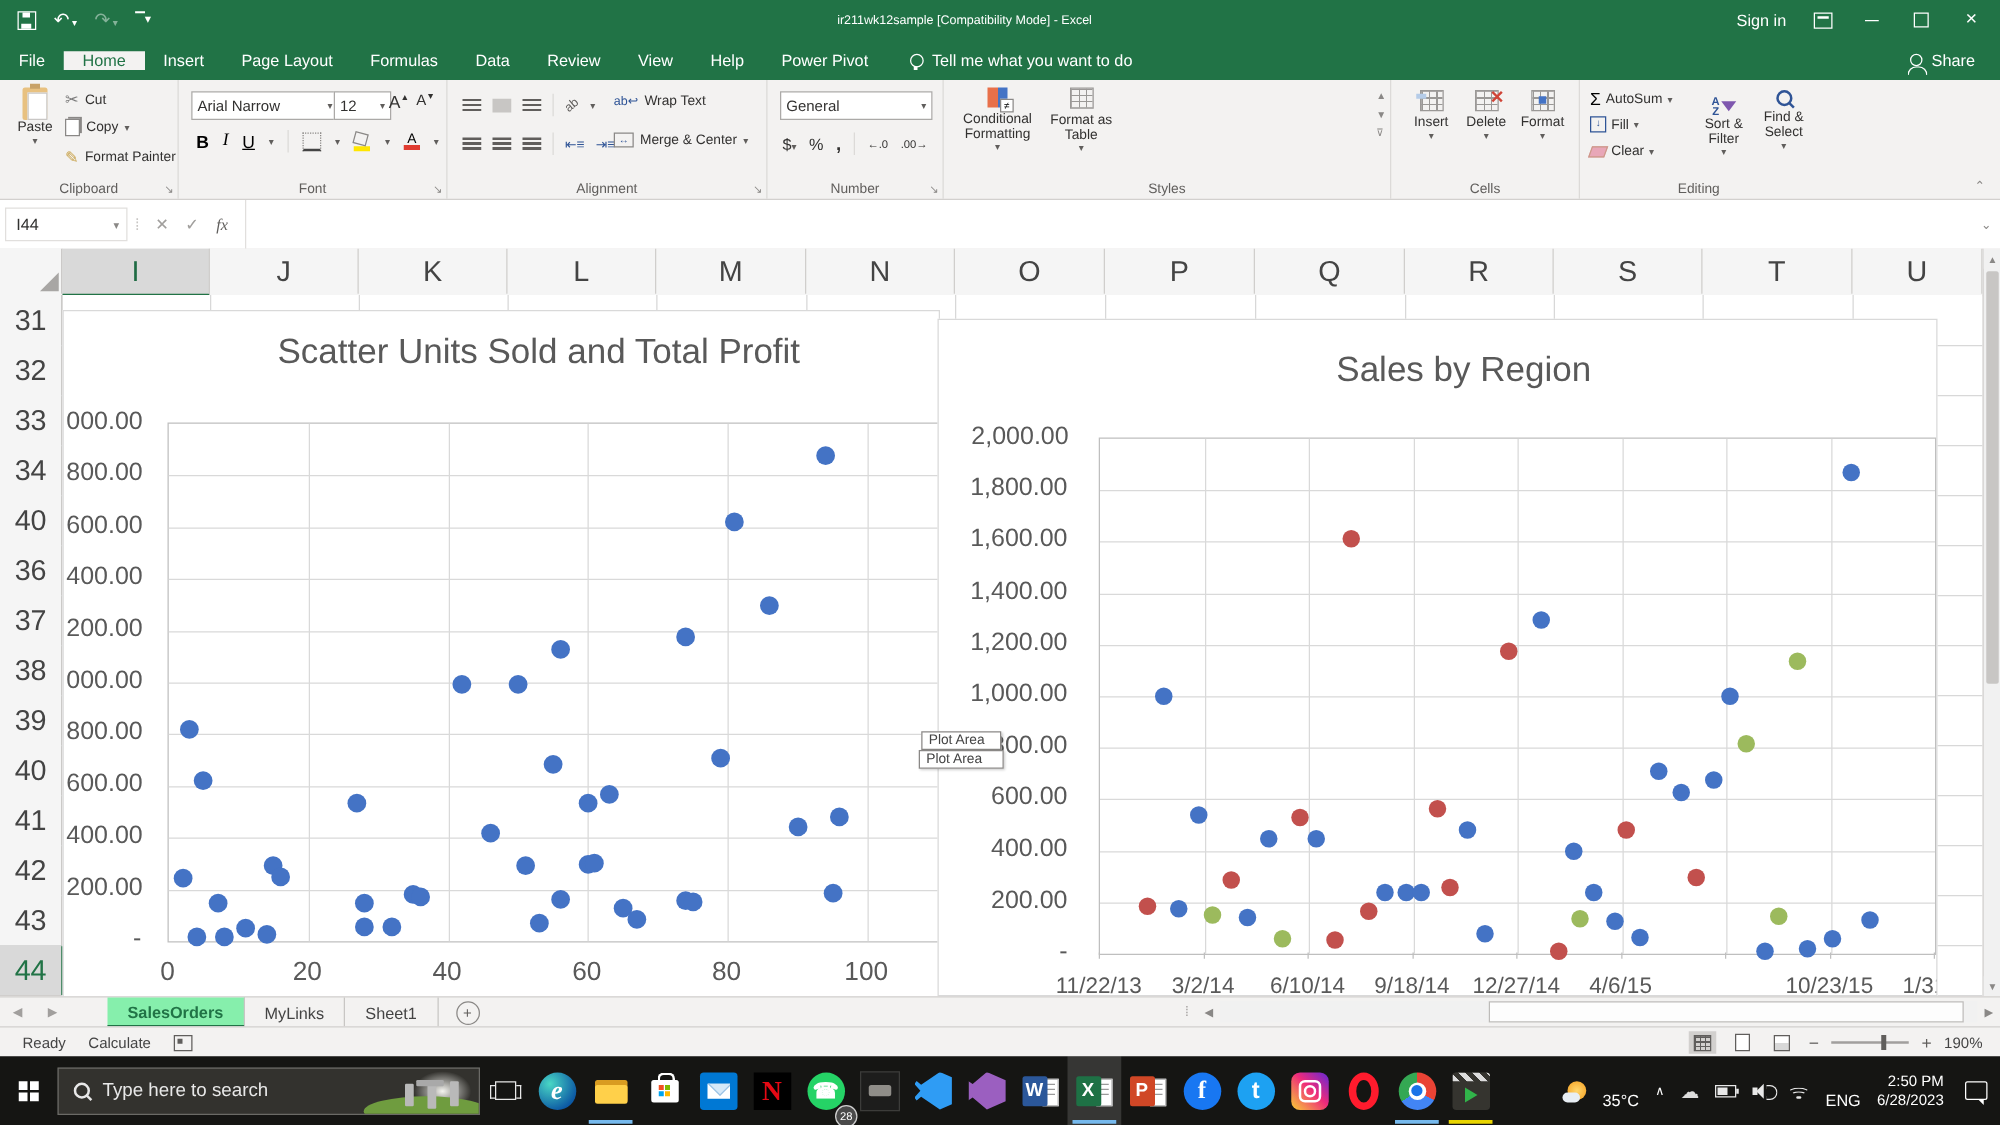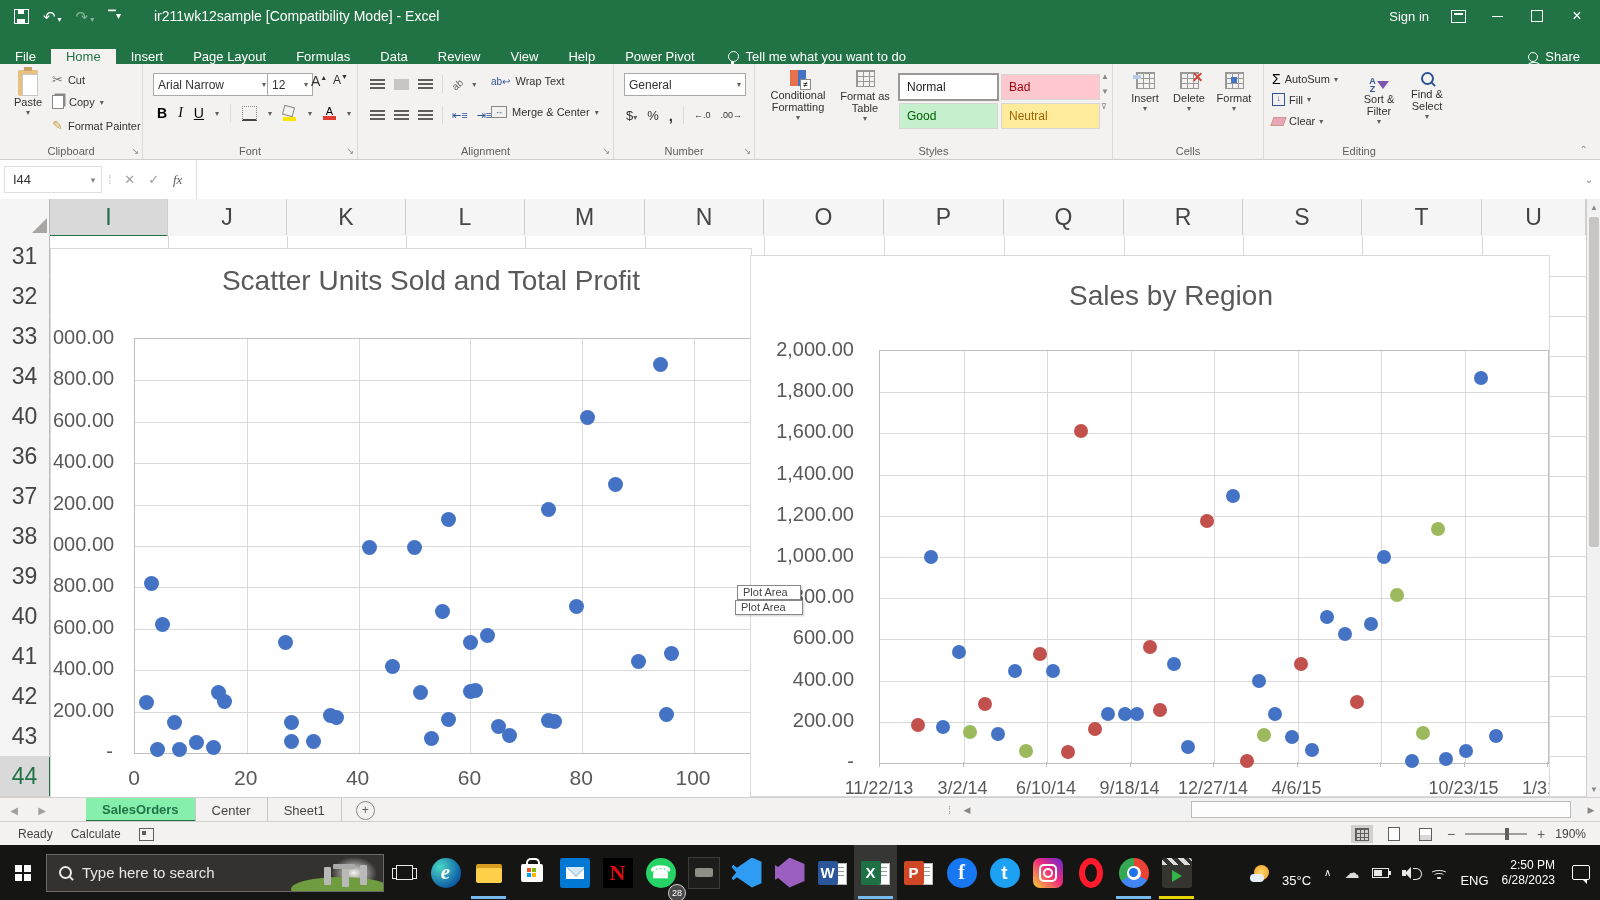--- a/index.html
+++ b/index.html
@@ -9,30 +9,30 @@
   
   #titlebar{top:0;left:0;width:1600px;height:32px;background:#217346;color:#fff;
             display:flex;align-items:center;}
   .qat{display:flex;align-items:center;gap:14px;margin-left:14px;width:140px;}
   .qat .ic{color:#fff;font-size:15px;line-height:1;}
   .qat .dim{opacity:.45;}
   .mini-caret{font-size:8px;margin-left:2px;}
   .floppy{width:13px;height:13px;border:1.5px solid #fff;position:relative;}
   .floppy:before{content:"";position:absolute;top:0;left:3px;width:6px;height:4px;background:#fff;}
   .floppy:after{content:"";position:absolute;bottom:0;left:2px;width:8px;height:4px;background:#fff;}
-  #win-title{flex:1;font-size:14px;}
+  #win-title{flex:1;text-align:center;font-size:10px;}
   .tb-right{display:flex;align-items:center;gap:22px;margin-right:14px;}
   .signin{font-size:13px;}
   .winbtn{width:18px;display:flex;justify-content:center;align-items:center;height:24px;}
   .minline{width:11px;height:1px;background:#fff;display:inline-block;}
   .maxbox{width:10px;height:10px;border:1px solid #fff;display:inline-block;}
   .ribbon-disp{width:13px;height:11px;border:1px solid #fff;display:inline-block;position:relative;}
   .ribbon-disp:before{content:"";position:absolute;top:2px;left:2px;right:2px;height:2px;background:#fff;}
   
-  #menubar{top:32px;left:0;width:1600px;height:32px;background:#217346;display:flex;align-items:flex-end;color:#fff;}
+  #menubar{top:32px;left:0;width:1600px;height:32px;background:#217346;display:flex;align-items:center;color:#fff;}
   .mtab{padding:0 15px;display:flex;align-items:center;font-size:13px;cursor:default;}
   .mtab.active{background:#f3f2f1;color:#217346;}
   #tellme{display:flex;align-items:center;gap:7px;margin-left:18px;font-size:13px;}
   .bulb{width:9px;height:9px;border:1.5px solid #fff;border-radius:50%;position:relative;display:inline-block;}
   .bulb:after{content:"";position:absolute;left:2px;top:9px;width:3px;height:3px;background:#fff;}
   #share-wrap{margin-left:auto;display:flex;align-items:center;gap:7px;margin-right:20px;}
   .person{width:8px;height:8px;border:1.5px solid #fff;border-radius:50%;position:relative;display:inline-block;}
   .person:after{content:"";position:absolute;top:9px;left:-3px;width:14px;height:6px;border:1.5px solid #fff;border-bottom:none;border-radius:7px 7px 0 0;}
   
   #ribbon{top:64px;left:0;width:1600px;height:95px;background:#f3f2f1;border-bottom:1px solid #d2d0ce;display:flex;}
@@ -363,26 +363,20 @@
         <i style="position:absolute;right:-5px;bottom:-4px;width:9px;height:9px;background:#fff;border:1px solid #8a8886;font-size:8px;font-style:normal;line-height:9px;">≠</i>
       </span>
       <div class="rtxt">Conditional Formatting</div>
       <div class="dd">▾</div>
     </div>
     <div class="abs" style="left:82px;top:6px;width:56px;text-align:center;">
       <span class="minigrid" style="display:inline-block;"></span>
       <div class="rtxt">Format as Table</div>
       <div class="dd">▾</div>
     </div>
-    <div id="stylegallery" class="abs" style="left:144px;top:10px;display:grid;grid-template-columns:99px 99px;gap:3px;">
-        <div class="chip sel" style="background: rgb(255, 255, 255); color: rgb(31, 31, 31);">Normal</div>
-        <div class="chip" style="background: rgb(255, 199, 206); color: rgb(156, 0, 6);">Bad</div>
-        <div class="chip" style="background: rgb(198, 239, 206); color: rgb(0, 97, 0);">Good</div>
-        <div class="chip" style="background: rgb(255, 235, 156); color: rgb(156, 101, 0);">Neutral</div>
-      </div>
     <div class="abs" style="right:3px;top:8px;display:flex;flex-direction:column;gap:6px;color:#8a8886;font-size:8px;">
       <span>▲</span>
       <span>▼</span>
       <span>⊽</span>
     </div>
     <div class="rlabel">Styles</div>
   </div>
 
   <div class="rgroup" style="width:150px;">
     <div class="abs" style="left:12px;top:8px;width:40px;text-align:center;">
@@ -639,21 +633,21 @@
       <div class="dot" style="left: 359.732px; top: 402.94px; width: 14px; height: 14px; background: rgb(194, 80, 77);"></div>
       <div class="dot" style="left: 413.84px; top: 306.12px; width: 14px; height: 14px; background: rgb(194, 80, 77);"></div>
       <div class="dot" style="left: 469.952px; top: 344.23px; width: 14px; height: 14px; background: rgb(194, 80, 77);"></div>
       <div class="dot" style="left: 83.18px; top: 374.1px; width: 14px; height: 14px; background: rgb(156, 186, 93);"></div>
       <div class="dot" style="left: 139.292px; top: 392.64px; width: 14px; height: 14px; background: rgb(156, 186, 93);"></div>
       <div class="dot" style="left: 377.1px; top: 377.19px; width: 14px; height: 14px; background: rgb(156, 186, 93);"></div>
       <div class="dot" style="left: 510.032px; top: 237.11px; width: 14px; height: 14px; background: rgb(156, 186, 93);"></div>
       <div class="dot" style="left: 536.084px; top: 375.13px; width: 14px; height: 14px; background: rgb(156, 186, 93);"></div>
       <div class="dot" style="left: 550.78px; top: 171.19px; width: 14px; height: 14px; background: rgb(156, 186, 93);"></div>
     </div>
-    <div class="ylab" style="left: 3px; width: 100px; top: 82px;">2,000.00</div>
+    <div class="ylab" style="left: 15px; width: 100px; top: 82px; text-align: center;">2,000.00</div>
     <div class="ylab" style="left: 3px; width: 100px; top: 123.2px;">1,800.00</div>
     <div class="ylab" style="left: 3px; width: 100px; top: 164.4px;">1,600.00</div>
     <div class="ylab" style="left: 3px; width: 100px; top: 205.6px;">1,400.00</div>
     <div class="ylab" style="left: 3px; width: 100px; top: 246.8px;">1,200.00</div>
     <div class="ylab" style="left: 3px; width: 100px; top: 288px;">1,000.00</div>
     <div class="ylab" style="left: 3px; width: 100px; top: 329.2px;">800.00</div>
     <div class="ylab" style="left: 3px; width: 100px; top: 370.4px;">600.00</div>
     <div class="ylab" style="left: 3px; width: 100px; top: 411.6px;">400.00</div>
     <div class="ylab" style="left: 3px; width: 100px; top: 452.8px;">200.00</div>
     <div class="ylab" style="left: 3px; width: 100px; top: 494px;">-</div>
@@ -686,21 +680,21 @@
   <div class="sarrow" style="top:0;">▲</div>
   <div id="vthumb"></div>
   <div class="sarrow" style="bottom:0;">▼</div>
 </div>
 
 <div id="tabbar" class="abs">
   <div class="tabnav">◀</div>
   <div class="tabnav">▶</div>
   <div id="sheettabs">
       <div class="stab active">SalesOrders</div>
-      <div class="stab">Center</div>
+      <div class="stab">MyLinks</div>
       <div class="stab">Sheet1</div>
     </div>
   <div class="newsheet">+</div>
   <div id="hscroll">
     <span class="gripdots">⁞</span>
     <span class="hbtn">◀</span>
     <div id="htrack">
         <div id="hthumb"></div>
       </div>
     <span class="hbtn">▶</span>

